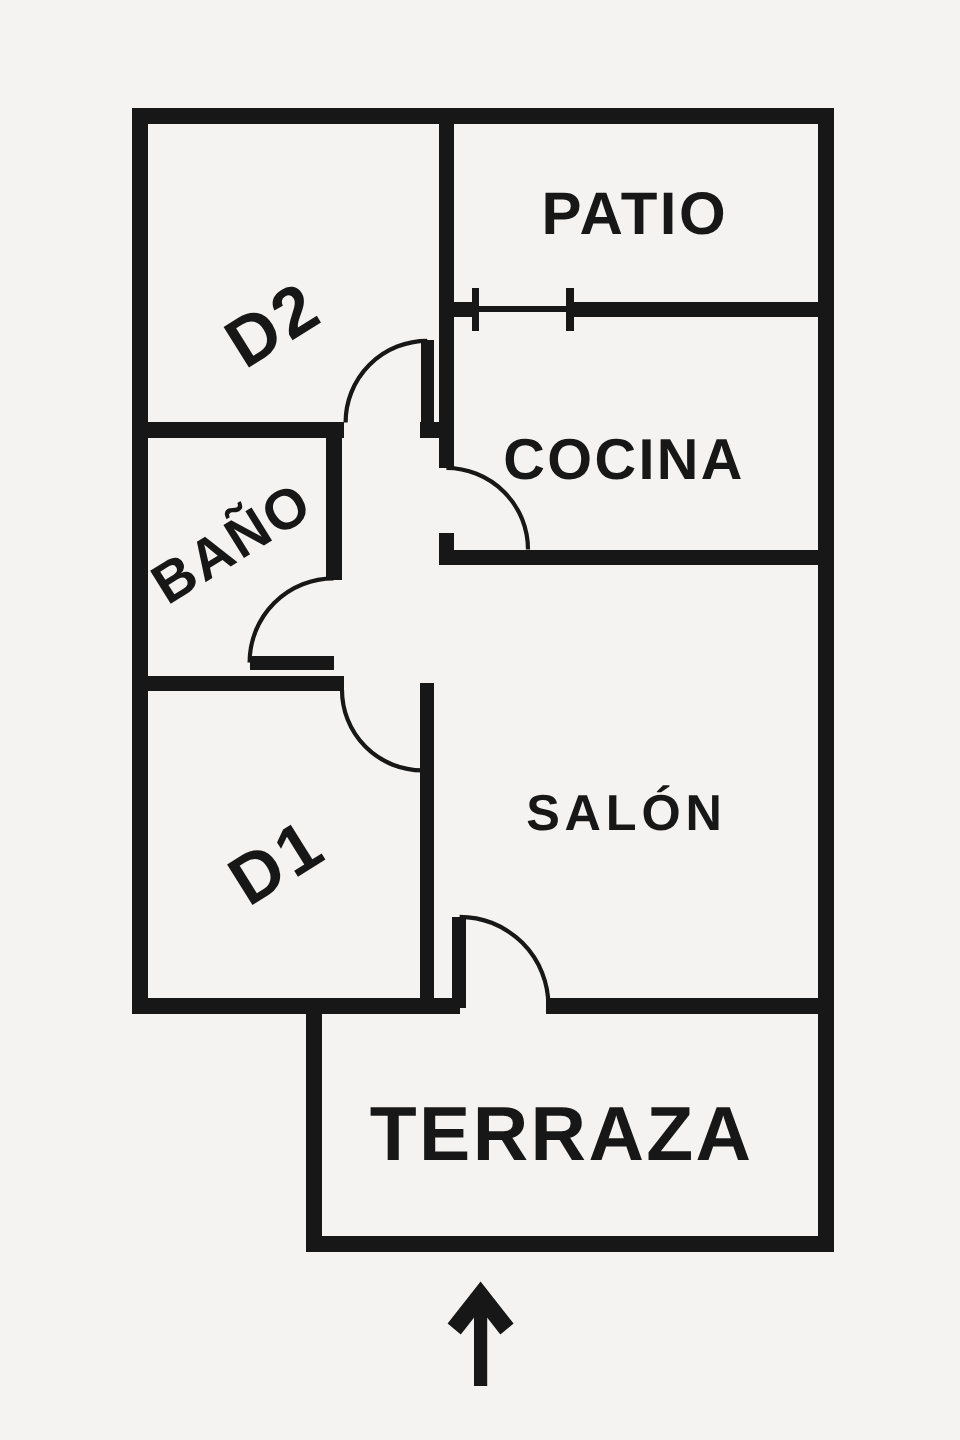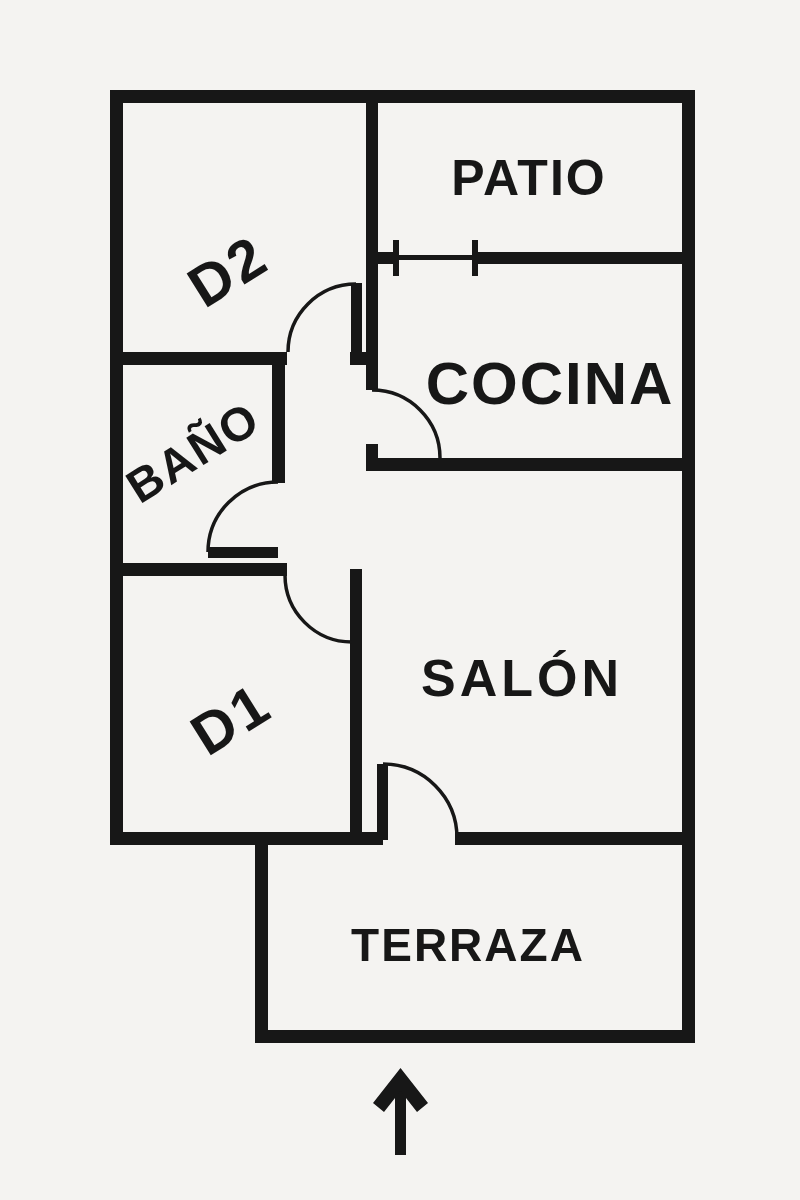--- a/index.html
+++ b/index.html
@@ -19,23 +19,23 @@
   .room-label {
     position: absolute;
     color: var(--text, #171717);
     font-weight: 700;
     white-space: nowrap;
     line-height: 1;
     transform: translate(-50%, -50%);
   }
   .rot { transform: translate(-50%, -50%) rotate(-32deg); }
   .lbl-patio   { left: 529px; top: 178px; font-size: 50px; letter-spacing: 2px; text-align: right; }
-  .lbl-cocina  { left: 550px; top: 384px; font-size: 60px; letter-spacing: 2px; }
-  .lbl-salon   { left: 522px; top: 678px; font-size: 52px; letter-spacing: 4px; }
-  .lbl-terraza { left: 468px; top: 945px; font-size: 46px; letter-spacing: 2px; }
+  .lbl-cocina  { left: 520px; top: 384px; font-size: 48px; letter-spacing: 2px; }
+  .lbl-salon   { left: 522px; top: 678px; font-size: 42px; letter-spacing: 4px; }
+  .lbl-terraza { left: 468px; top: 945px; font-size: 64px; letter-spacing: 2px; }
   .lbl-d2      { left: 228px; top: 271px; font-size: 58px; letter-spacing: 3px; }
   .lbl-bano    { left: 193px; top: 452px; font-size: 47px; letter-spacing: 2px; }
   .lbl-d1      { left: 231px; top: 719px; font-size: 58px; letter-spacing: 3px; }
 </style>
 </head>
 <body>
 
 <div class="canvas">
 
   <svg class="plan-svg" viewBox="0 0 800 1200" xmlns="http://www.w3.org/2000/svg">

